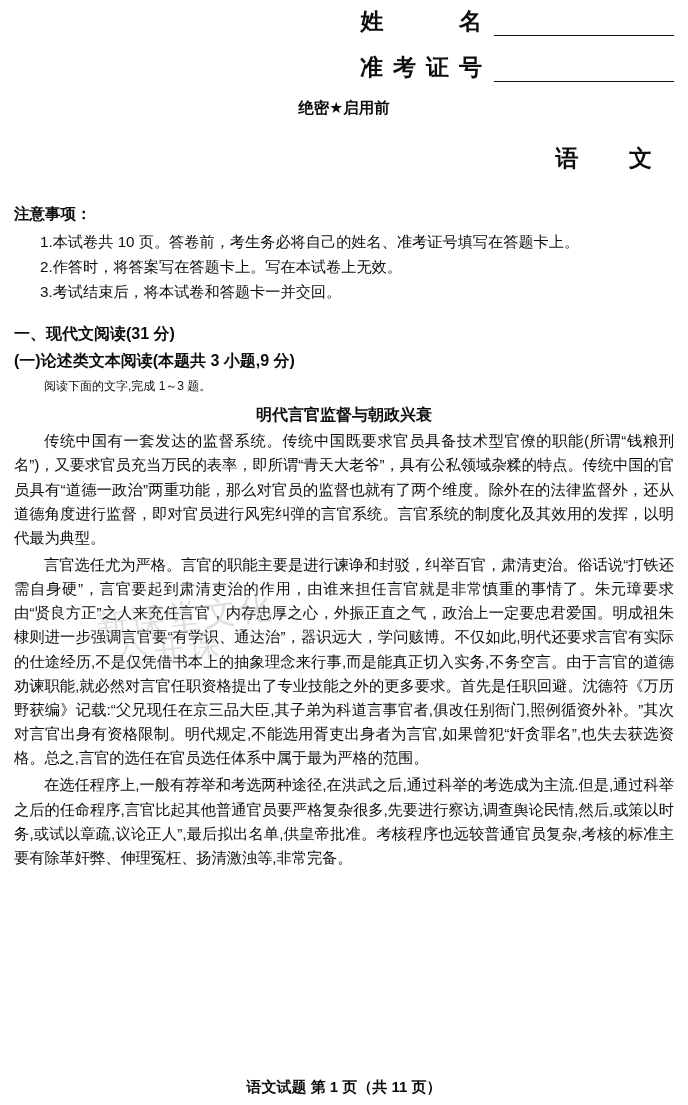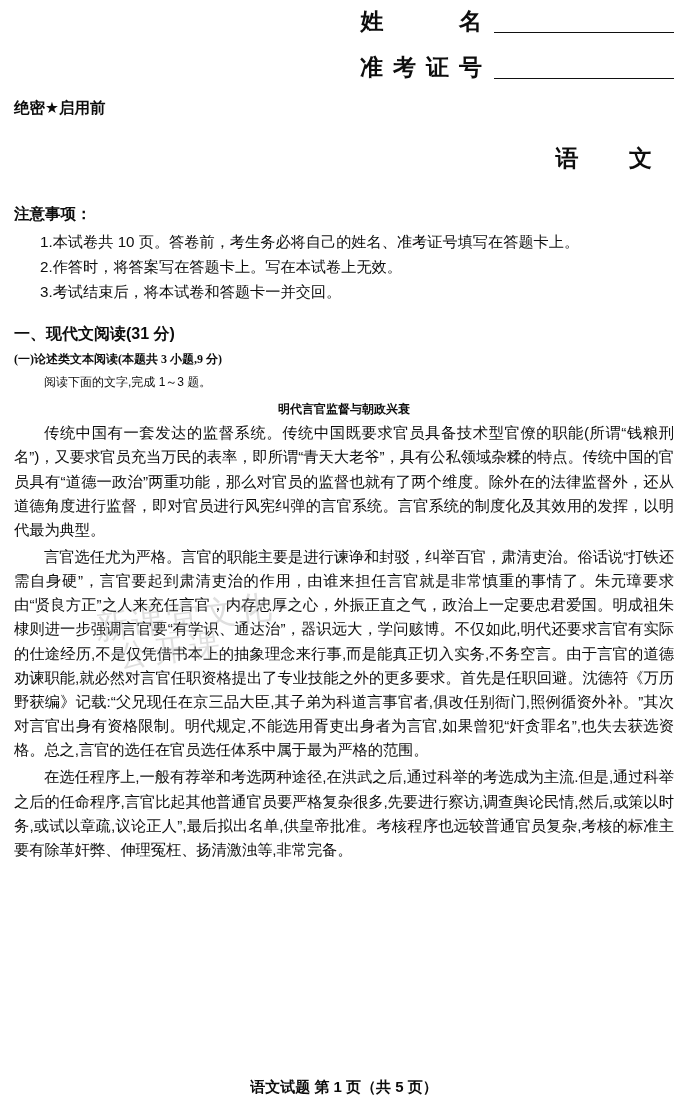--- a/index.html
+++ b/index.html
@@ -22,21 +22,21 @@
     box-sizing: border-box;
     padding: 0 14px;
   }
   
   .fields {
     padding-top: 6px;
   }
   .field-row {
     display: flex;
     justify-content: flex-end;
-    align-items: flex-start;
+    align-items: center;
     margin-bottom: 14px;
   }
   .field-label {
     font-size: 23px;
     font-weight: bold;
     letter-spacing: 10px;
     font-family: "Liberation Sans", "DejaVu Sans", sans-serif;
     white-space: pre;
     padding-bottom: 1px;
   }
@@ -46,20 +46,21 @@
     height: 26px;
     margin-left: 2px;
   }
   
   .secret {
     font-size: 15.5px;
     font-weight: bold;
     font-family: "Liberation Sans", "DejaVu Sans", sans-serif;
     margin-top: 2px;
     margin-bottom: 12px;
+    text-align: center;
   }
   
   .main-title {
     font-size: 21.5px;
     font-weight: bold;
     text-align: center;
     font-family: "Liberation Sans", "DejaVu Sans", sans-serif;
     letter-spacing: 0.5px;
     margin: 10px 0 6px 0;
   }
@@ -86,34 +87,34 @@
     font-family: "Liberation Sans", "DejaVu Sans", sans-serif;
   }
   
   .sec-head {
     font-size: 16px;
     font-weight: bold;
     font-family: "Liberation Sans", "DejaVu Sans", sans-serif;
     margin-top: 20px;
   }
   .sec-sub {
-    font-size: 12px;
-    font-weight: bold;
-    font-family: Liberation Serif, serif;
+    font-size: 16px;
+    font-weight: bold;
+    font-family: Liberation Sans, sans-serif;
     margin-top: 6px;
   }
   .instruction {
     font-size: 12px;
     margin-top: 6px;
     text-indent: 30px;
     font-family: "Liberation Sans", "DejaVu Sans", sans-serif;
   }
   .art-title {
     text-align: center;
-    font-size: 12px;
+    font-size: 16px;
     font-weight: bold;
     font-family: "Liberation Sans", "DejaVu Sans", sans-serif;
     margin-top: 10px;
   }
   .art-author {
     text-align: center;
     font-size: 14.5px;
     margin-top: 4px;
     font-family: "Liberation Sans", "DejaVu Sans", sans-serif;
   }
@@ -188,15 +189,15 @@
 
   <div class="art-title">明代言官监督与朝政兴衰</div>
 
   <div class="para">传统中国有一套发达的监督系统。传统中国既要求官员具备技术型官僚的职能(所谓“钱粮刑名”)，又要求官员充当万民的表率，即所谓“青天大老爷”，具有公私领域杂糅的特点。传统中国的官员具有“道德一政治”两重功能，那么对官员的监督也就有了两个维度。除外在的法律监督外，还从道德角度进行监督，即对官员进行风宪纠弹的言官系统。言官系统的制度化及其效用的发挥，以明代最为典型。</div>
   <div class="para">言官选任尤为严格。言官的职能主要是进行谏诤和封驳，纠举百官，肃清吏治。俗话说“打铁还需自身硬”，言官要起到肃清吏治的作用，由谁来担任言官就是非常慎重的事情了。朱元璋要求由“贤良方正”之人来充任言官，内存忠厚之心，外振正直之气，政治上一定要忠君爱国。明成祖朱棣则进一步强调言官要“有学识、通达治”，器识远大，学问赅博。不仅如此,明代还要求言官有实际的仕途经历,不是仅凭借书本上的抽象理念来行事,而是能真正切入实务,不务空言。由于言官的道德劝谏职能,就必然对言官任职资格提出了专业技能之外的更多要求。首先是任职回避。沈德符《万历野获编》记载:“父兄现任在京三品大臣,其子弟为科道言事官者,俱改任别衙门,照例循资外补。”其次对言官出身有资格限制。明代规定,不能选用胥吏出身者为言官,如果曾犯“奸贪罪名”,也失去获选资格。总之,言官的选任在官员选任体系中属于最为严格的范围。</div>
   <div class="para">在选任程序上,一般有荐举和考选两种途径,在洪武之后,通过科举的考选成为主流.但是,通过科举之后的任命程序,言官比起其他普通官员要严格复杂很多,先要进行察访,调查舆论民情,然后,或策以时务,或试以章疏,议论正人”,最后拟出名单,供皇帝批准。考核程序也远较普通官员复杂,考核的标准主要有除革奸弊、伸理冤枉、扬清激浊等,非常完备。</div>
 
   <div class="watermark">新课堂文化</div>
   <div class="watermark two">公开课</div>
 
-  <div class="footer">语文试题  第 1 页（共 5 页）</div>
+  <div class="footer">语文试题  第 1 页（共 11 页）</div>
 
 </div>
 
 </body></html>

